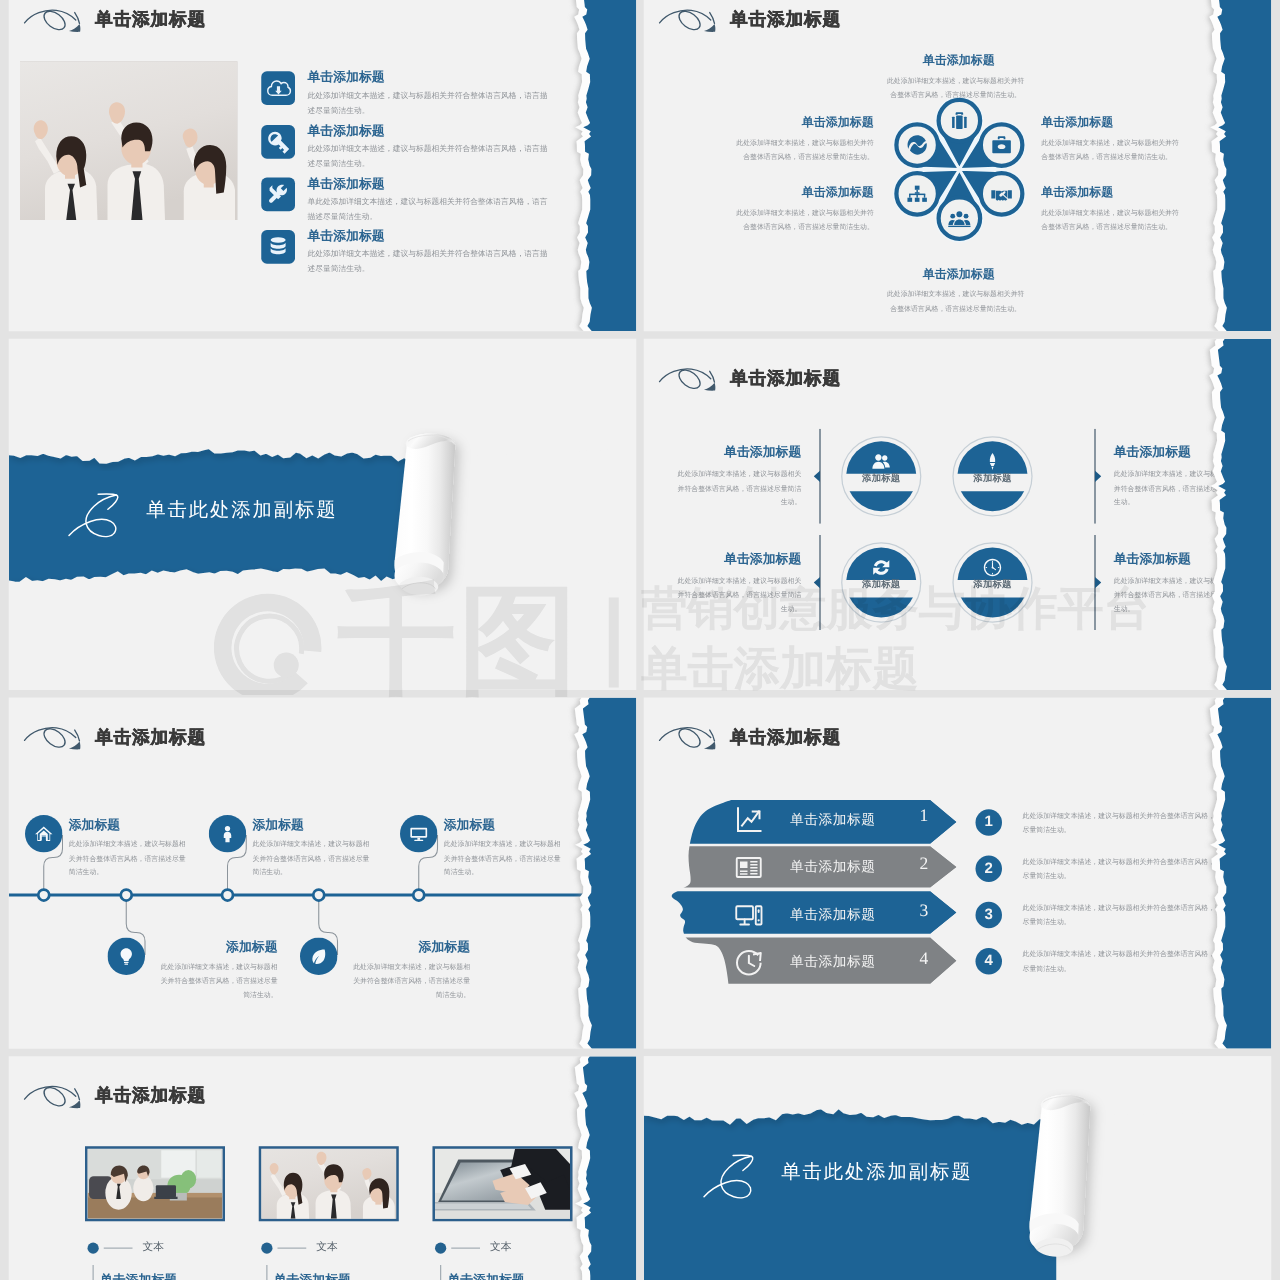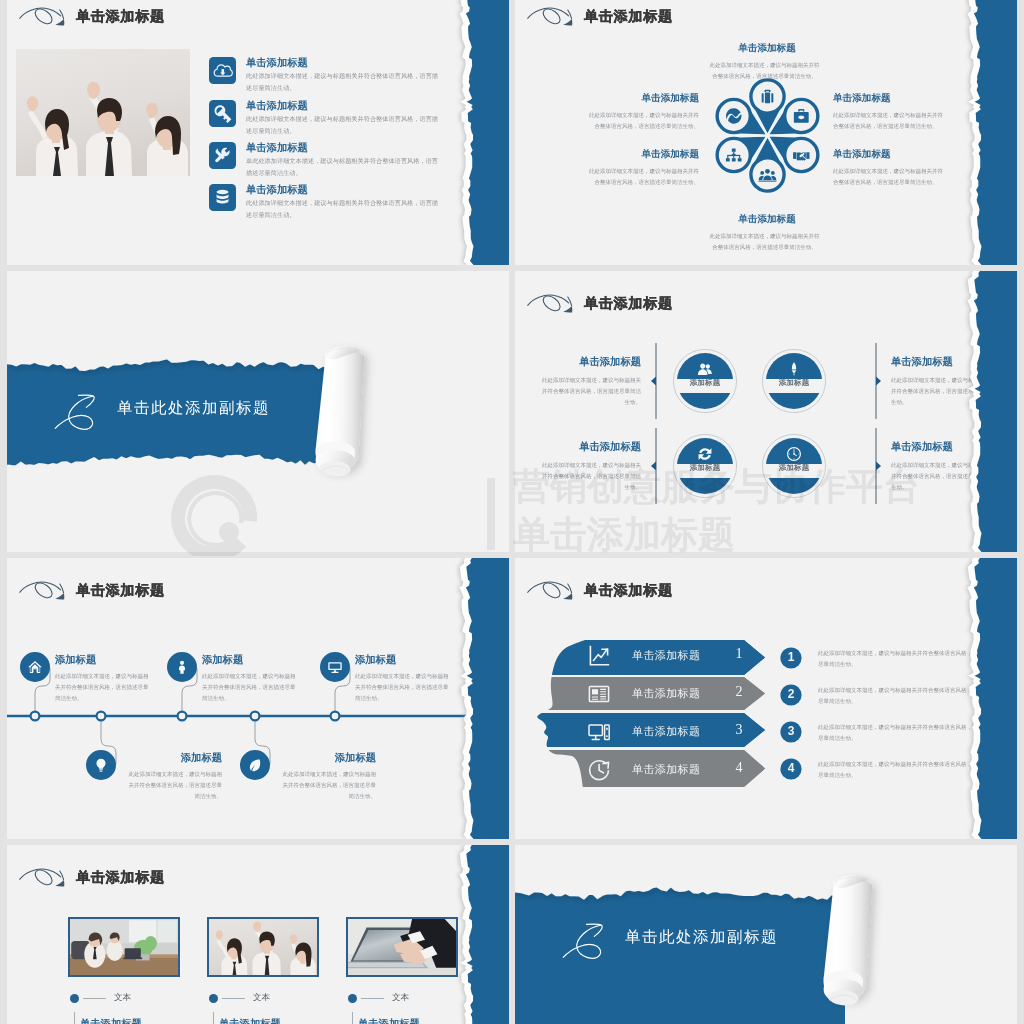--- a/index.html
+++ b/index.html
@@ -452,20 +452,21 @@
       </g>
 </defs>
   </svg>
 
 <div id="watermark">
   <svg class="wm-logo" viewBox="0 0 92 86">
     <path d="M70,72 A36,36 0 1 1 79,51" fill="none" stroke="#dedede" stroke-width="14"></path>
     <path d="M62,68 A26,26 0 1 1 70,53" fill="none" stroke="#dedede" stroke-width="4"></path>
     <circle cx="58" cy="62" r="10" fill="#dedede"></circle>
   </svg>
+  <div class="wm-brand">千图</div>
   <div class="wm-bar"></div>
   <div class="wm-l1">营销创意服务与协作平台</div>
   <div class="wm-l2">单击添加标题</div>
 </div>
 
 <div class="slide" id="s1">
   <svg class="hdr-logo" viewBox="-1 0 46 21">
       <use href="#def-logo"></use>
     </svg>
   <div class="hdr-ttl">单击添加标题</div>

